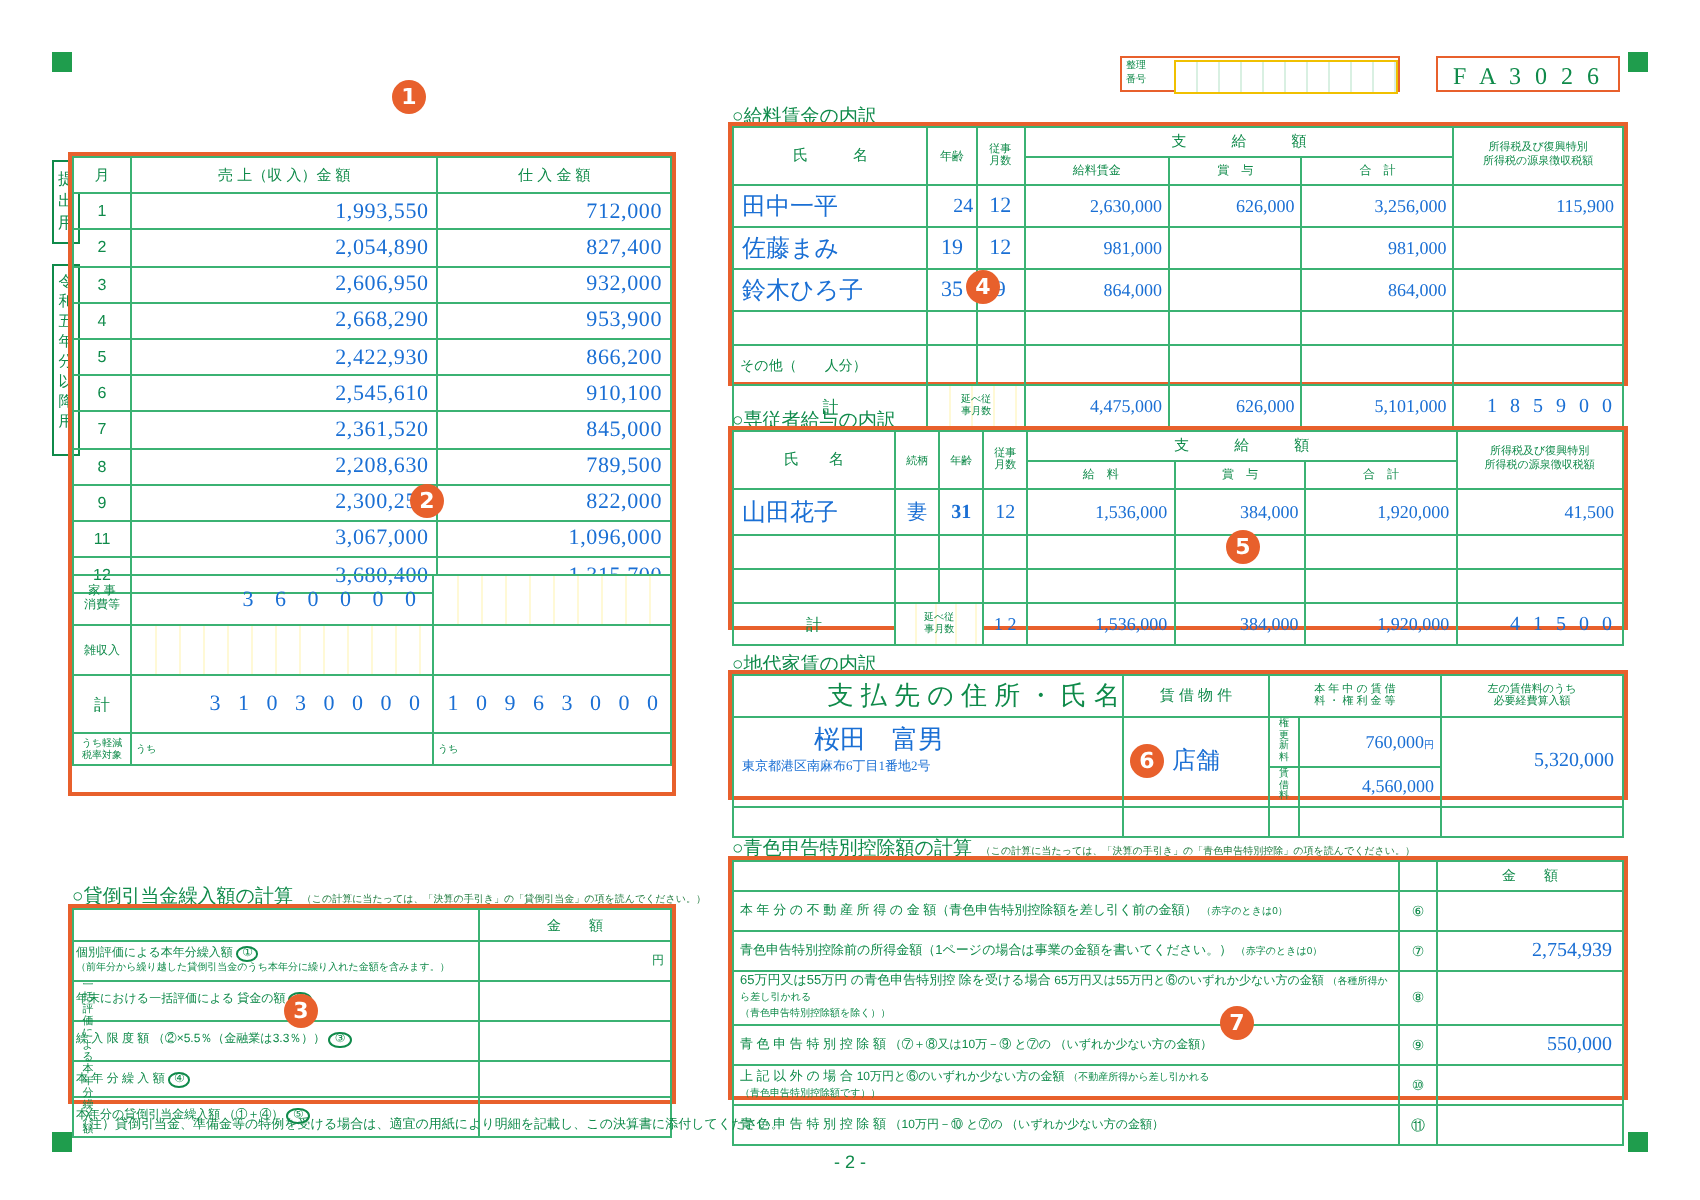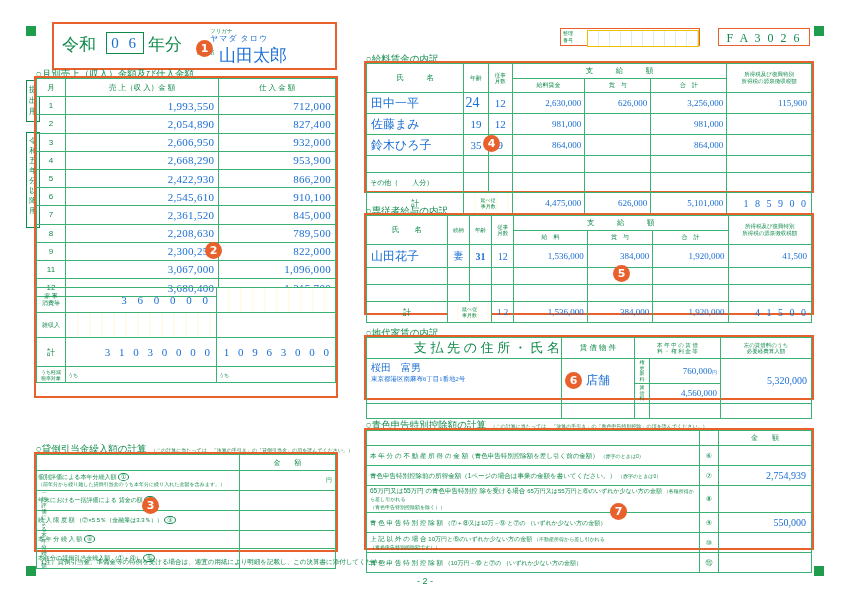--- a/index.html
+++ b/index.html
@@ -36,45 +36,33 @@
 </head>
 <body>
 
 <div class="page">
 
   <div class="corner" style="left:26px;top:26px;"></div>
   <div class="corner" style="left:814px;top:26px;"></div>
   <div class="corner" style="left:26px;top:566px;"></div>
   <div class="corner" style="left:814px;top:566px;"></div>
 
-  <div class="blk orangebox" style="left:52px;top:22px;width:285px;height:48px;">
-    <div style="position:absolute;left:8px;top:9px;font-size:17px;color:#0f8a4a;font-family:'Liberation Serif',serif;">令和</div>
-    <div style="position:absolute;left:52px;top:8px;width:36px;height:20px;border:1.4px solid #0f8a4a;text-align:center;font-size:15px;color:#1a6fd4;font-family:'Liberation Serif',serif;letter-spacing:3px;line-height:20px;">0 6</div>
-    <div style="position:absolute;left:94px;top:9px;font-size:17px;color:#0f8a4a;font-family:'Liberation Serif',serif;">年分</div>
-    <div style="position:absolute;left:156px;top:4px;font-size:5.5px;color:#0f8a4a;">フリガナ</div>
-    <div style="position:absolute;left:156px;top:9px;font-size:8px;color:#1a6fd4;font-family:'Liberation Serif',serif;letter-spacing:1px;">ヤマダ タロウ</div>
-    <div style="position:absolute;left:143px;top:24px;font-size:6px;color:#0f8a4a;">氏　名</div>
-    <div style="position:absolute;left:165px;top:20px;font-size:17px;color:#1a6fd4;font-family:'Liberation Serif',serif;">山田太郎</div>
-  </div>
 
   <div class="blk" style="left:560px;top:28px;width:140px;height:18px;border:1px solid #e8602c;">
     <div style="position:absolute;left:2px;top:1px;font-size:5px;color:#0f8a4a;line-height:7px;">
       <span>整理</span><br>
       <span>番号</span>
     </div>
     <div style="position:absolute;left:26px;top:1px;width:110px;height:15px;background:repeating-linear-gradient(to right,#ffffff 0 10px,#d9f0e2 10px 11px);border:1px solid #f0c000;"></div>
   </div>
   <div class="blk" style="left:718px;top:28px;width:92px;height:18px;border:1px solid #e8602c;text-align:center;font-size:12px;line-height:18px;color:#0f8a4a;font-family:'Liberation Serif',serif;letter-spacing:2px;">F A 3 0 2 6</div>
 
   <div class="blk" style="left:26px;top:80px;width:14px;height:42px;border:1px solid #0f8a4a;font-size:8px;color:#0f8a4a;text-align:center;line-height:11px;padding-top:3px;">提<br>出<br>用</div>
   <div class="blk" style="left:26px;top:132px;width:14px;height:96px;border:1px solid #0f8a4a;font-size:7.5px;color:#0f8a4a;text-align:center;line-height:10px;padding-top:3px;">令<br>和<br>五<br>年<br>分<br>以<br>降<br>用</div>
 
-  <div class="blk" style="left:36px;top:63px;">
-    <span class="sectitle">○月別売上（収入）金額及び仕入金額</span>
-  </div>
   <div class="blk orangebox" style="left:34px;top:76px;width:304px;height:322px;"></div>
 
   <div id="m-table">
     <table>
       <thead>
         <tr>
           <th class="hd" style="width:26px;">月</th>
           <th class="hd">売 上（収 入）金 額</th>
           <th class="hd">仕 入 金 額</th>
         </tr>
@@ -243,21 +231,21 @@
       </tr>
       <tr>
         <td style="border:0.8px solid #3bb273;width:72px;text-align:center;font-size:6px;color:#0f8a4a;height:11px;">給料賃金</td>
         <td style="border:0.8px solid #3bb273;width:66px;text-align:center;font-size:6px;color:#0f8a4a;">賞　与</td>
         <td style="border:0.8px solid #3bb273;width:76px;text-align:center;font-size:6px;color:#0f8a4a;">合　計</td>
       </tr>
       </tbody>
         <tbody id="salary-body">
           <tr>
             <td style="border:0.8px solid #3bb273;height:18px;font-size:12px;color:#1a6fd4;font-family:'Liberation Serif',serif;padding-left:4px;">田中一平</td>
-            <td style="border:0.8px solid #3bb273;height:18px;text-align:left;font-size:14px;color:#1a6fd4;font-family:'Liberation Serif',serif;">24</td>
+            <td style="border:0.8px solid #3bb273;height:18px;text-align:right;font-size:10px;color:#1a6fd4;font-family:'Liberation Serif',serif;">24</td>
             <td style="border:0.8px solid #3bb273;height:18px;text-align:center;font-size:11px;color:#1a6fd4;font-family:'Liberation Serif',serif;">12</td>
             <td style="border:0.8px solid #3bb273;height:18px;text-align:right;padding-right:3px;font-size:9px;color:#1a6fd4;font-family:'Liberation Serif',serif;">2,630,000</td>
             <td style="border:0.8px solid #3bb273;height:18px;text-align:right;padding-right:3px;font-size:9px;color:#1a6fd4;font-family:'Liberation Serif',serif;">626,000</td>
             <td style="border:0.8px solid #3bb273;height:18px;text-align:right;padding-right:3px;font-size:9px;color:#1a6fd4;font-family:'Liberation Serif',serif;">3,256,000</td>
             <td style="border:0.8px solid #3bb273;height:18px;text-align:right;padding-right:4px;font-size:9px;color:#1a6fd4;font-family:'Liberation Serif',serif;">115,900</td>
           </tr>
           <tr>
             <td style="border:0.8px solid #3bb273;height:18px;font-size:12px;color:#1a6fd4;font-family:'Liberation Serif',serif;padding-left:4px;">佐藤まみ</td>
             <td style="border:0.8px solid #3bb273;height:18px;text-align:center;font-size:11px;color:#1a6fd4;font-family:'Liberation Serif',serif;">19</td>
             <td style="border:0.8px solid #3bb273;height:18px;text-align:center;font-size:11px;color:#1a6fd4;font-family:'Liberation Serif',serif;">12</td>
@@ -384,21 +372,21 @@
     <table style="width:100%;">
       <tbody>
           <tr>
         <td style="border:0.8px solid #3bb273;width:192px;text-align:right;font-size:13px;color:#0f8a4a;height:13px;">支 払 先 の 住 所 ・ 氏 名</td>
         <td style="border:0.8px solid #3bb273;width:70px;text-align:center;font-size:7.5px;color:#0f8a4a;">賃 借 物 件</td>
         <td colspan="2" style="border:0.8px solid #3bb273;width:96px;text-align:center;font-size:5.5px;color:#0f8a4a;line-height:6px;">本 年 中 の 賃 借<br>料 ・ 権 利 金 等</td>
         <td style="border:0.8px solid #3bb273;width:88px;text-align:center;font-size:5.5px;color:#0f8a4a;line-height:6px;">左の賃借料のうち<br>必要経費算入額</td>
       </tr>
       <tr>
         <td rowspan="2" style="border:0.8px solid #3bb273;height:22px;padding:2px 4px;vertical-align:top;">
-          <div style="font-size:10px;color:#1a6fd4;font-family:'Liberation Serif',serif;">桜田　富男</div>
+          <div style="font-size:13px;color:#1a6fd4;font-family:'Liberation Serif',serif;margin-left:36px;">桜田　富男</div>
           <div style="font-size:6.5px;color:#1a6fd4;font-family:'Liberation Serif',serif;">東京都港区南麻布6丁目1番地2号</div>
         </td>
         <td rowspan="2" style="border:0.8px solid #3bb273;text-align:center;font-size:12px;color:#1a6fd4;font-family:Liberation Serif, serif;">店舗</td>
         <td style="border:0.8px solid #3bb273;width:12px;text-align:center;font-size:5px;color:#0f8a4a;line-height:5.5px;">権<br>更<br>新<br>料</td>
         <td style="border:0.8px solid #3bb273;text-align:right;padding-right:3px;font-size:9px;color:#1a6fd4;font-family:'Liberation Serif',serif;height:16px;">
           <span>760,000</span><span style="font-size:5px;">円</span>
         </td>
         <td rowspan="2" style="border:0.8px solid #3bb273;text-align:right;padding-right:4px;font-size:10px;color:#1a6fd4;font-family:'Liberation Serif',serif;">5,320,000</td>
       </tr>
       <tr>

